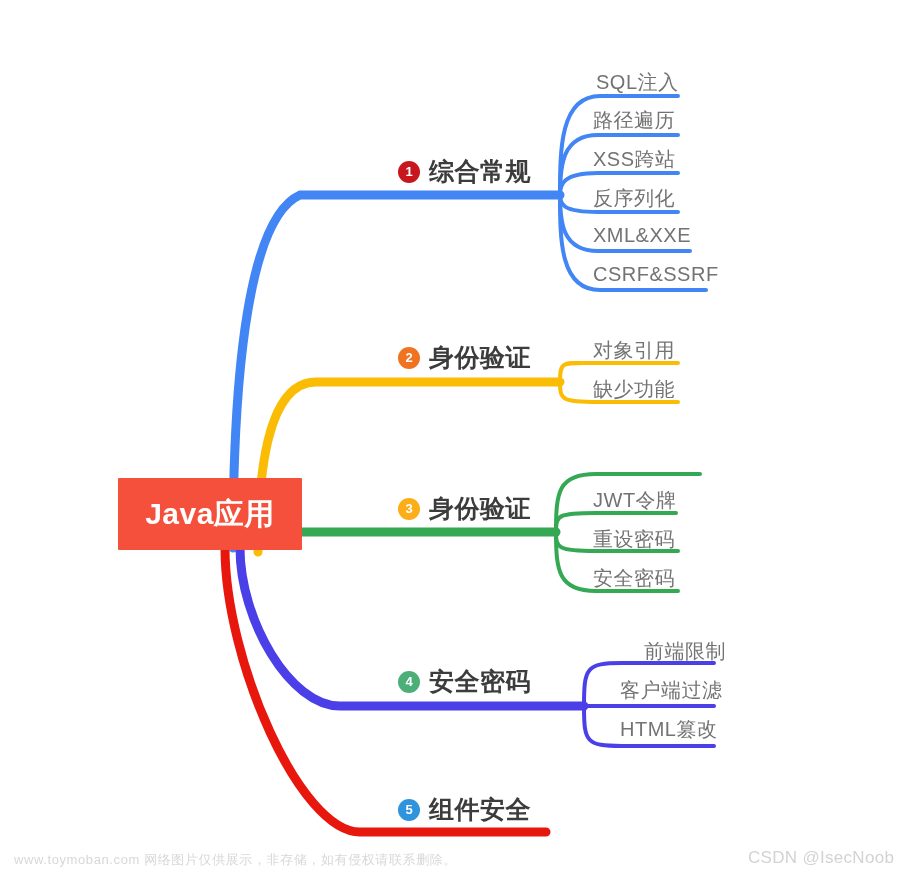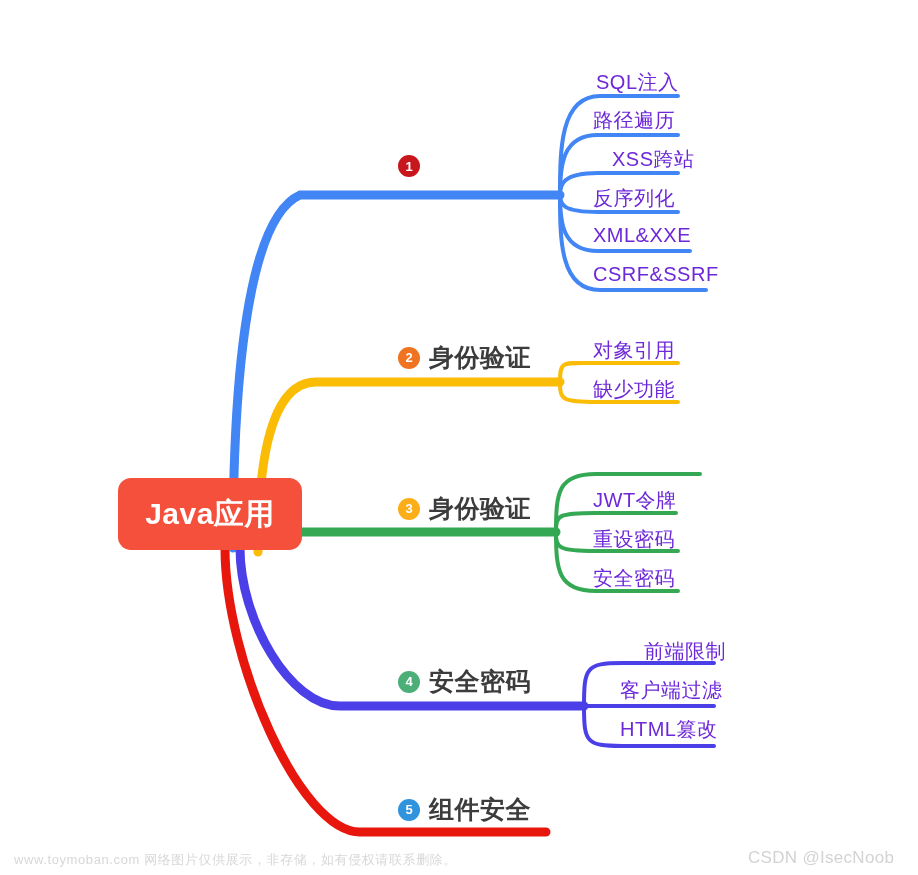--- a/index.html
+++ b/index.html
@@ -12,21 +12,21 @@
   }
   #mindmap{position:absolute;left:0;top:0;width:918px;height:875px;}
   .svg-layer{position:absolute;left:0;top:0;width:918px;height:875px;}
 
   
   .root-node{
     position:absolute;
     left:118px;top:478px;
     width:184px;height:72px;
     background:#f4503c;
-    border-radius:13px;
+    border-radius:1px;
     display:flex;align-items:center;justify-content:center;
     box-sizing:border-box;
     z-index:5;
   }
   .root-label{
     color:#ffffff;
     font-size:30px;
     font-weight:700;
     letter-spacing:0.5px;
     white-space:nowrap;
@@ -54,21 +54,21 @@
     font-size:25px;
     font-weight:700;
     color:#3c3c3c;
     letter-spacing:0.5px;
   }
 
   
   .sub-topic{
     position:absolute;
     font-size:20px;
-    color:#6d28d9;
+    color:#737373;
     white-space:nowrap;
     z-index:4;
     letter-spacing:0.5px;
   }
 
   
   .wm-left{
     position:absolute;
     left:14px;top:851px;
     font-size:13px;
@@ -119,24 +119,25 @@
 
     <path d="M225,548 C225,660 300,832 360,832 L410,832 L546,832" fill="none" stroke="#e8170e" stroke-width="9" stroke-linecap="round"></path>
   </svg>
 
   <div class="root-node" style="background: rgb(244, 80, 60);">
     <span class="root-label" style="color: rgb(255, 255, 255);">Java应用</span>
   </div>
 
   <div class="branch-topic" style="left:398px;top:155px;">
     <span class="badge" style="background: rgb(200, 22, 29);">1</span>
+    <span class="branch-label">综合常规</span>
   </div>
   <div class="sub-topic" style="left:596px;top:69px;">SQL注入</div>
   <div class="sub-topic" style="left:593px;top:107px;">路径遍历</div>
-  <div class="sub-topic" style="left:612px;top:146px;">XSS跨站</div>
+  <div class="sub-topic" style="left:593px;top:146px;">XSS跨站</div>
   <div class="sub-topic" style="left:593px;top:185px;">反序列化</div>
   <div class="sub-topic" style="left:593px;top:224px;">XML&amp;XXE</div>
   <div class="sub-topic" style="left:593px;top:263px;">CSRF&amp;SSRF</div>
 
   <div class="branch-topic" style="left:398px;top:341px;">
     <span class="badge" style="background: rgb(239, 115, 32);">2</span>
     <span class="branch-label">身份验证</span>
   </div>
   <div class="sub-topic" style="left:593px;top:337px;">对象引用</div>
   <div class="sub-topic" style="left:593px;top:376px;">缺少功能</div>

